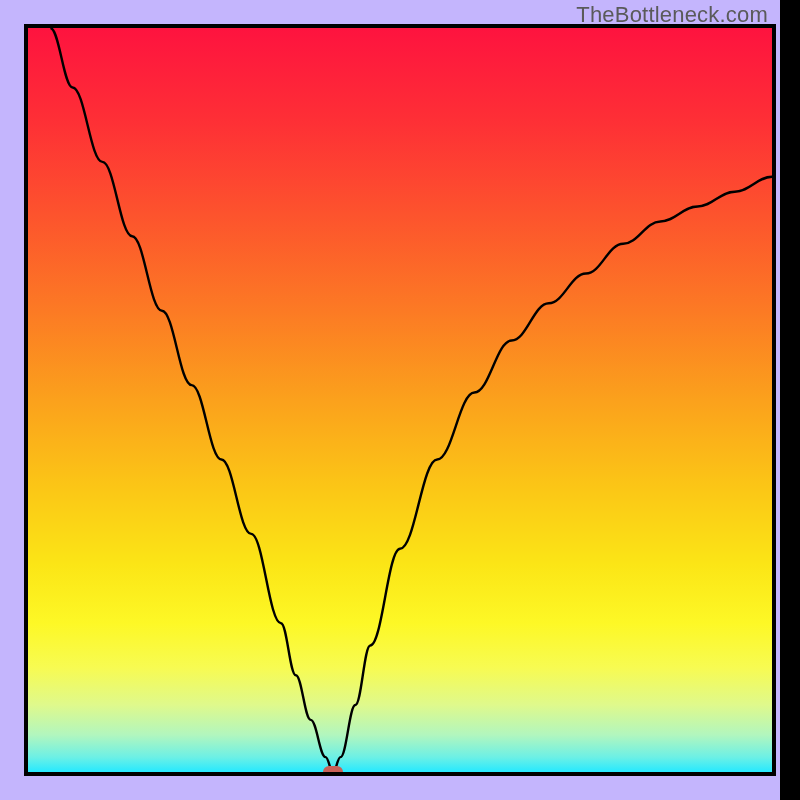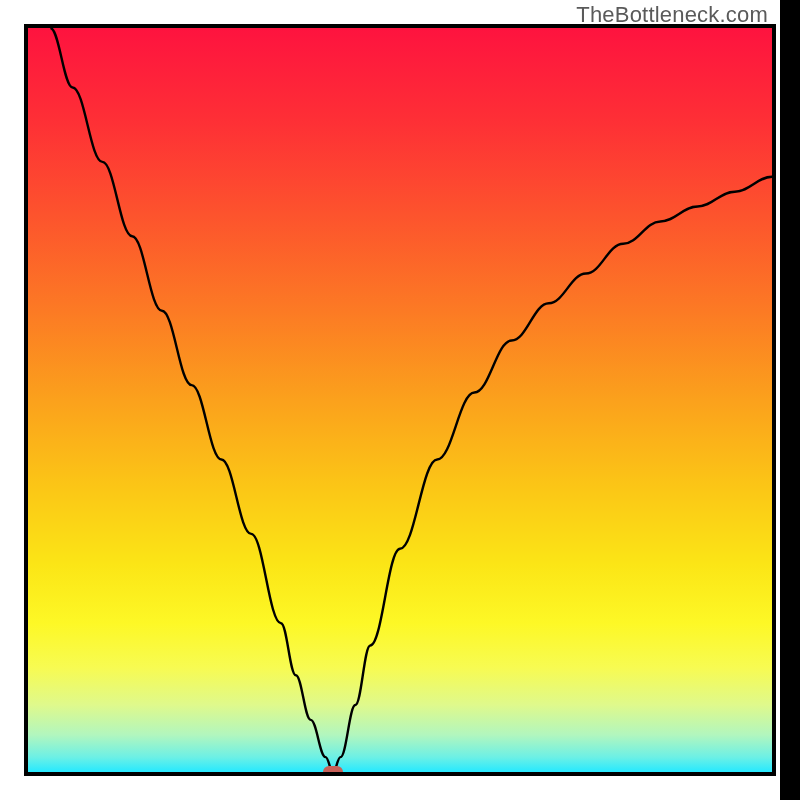--- a/index.html
+++ b/index.html
@@ -8,21 +8,21 @@
     width: 800px;
     height: 800px;
     overflow: hidden;
     background: #000;
     font-family: Arial, Helvetica, sans-serif;
   }
   .outer {
     position: relative;
     width: 780px;
     height: 800px;
-    background: #ffffff;
+    background: #c4b5fd;
   }
   .watermark {
     position: absolute;
     top: 2px;
     right: 12px;
     color: #5a5a5a;
     font-size: 22px;
     font-weight: 500;
     letter-spacing: 0.2px;
     z-index: 10;

